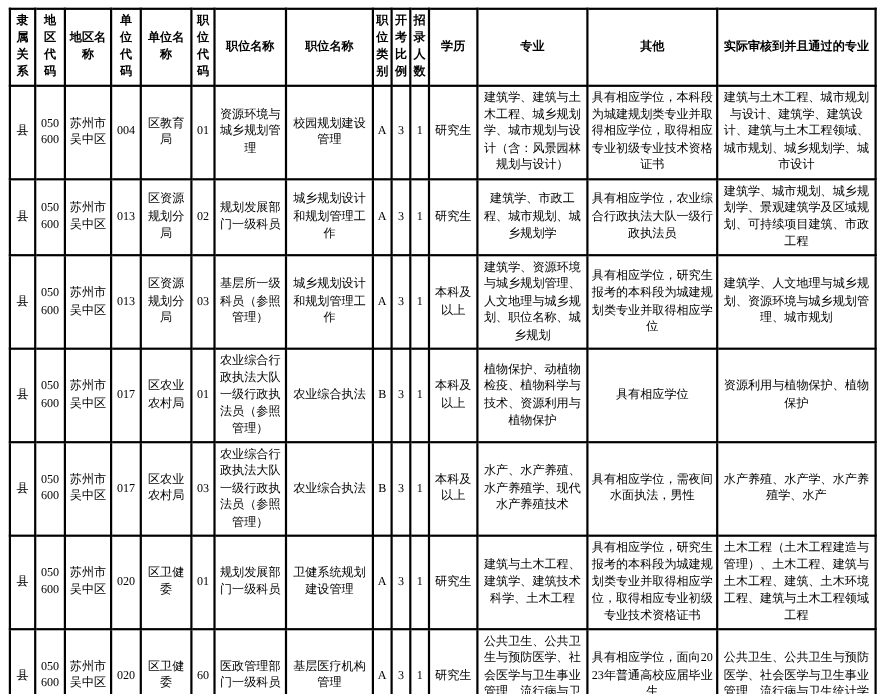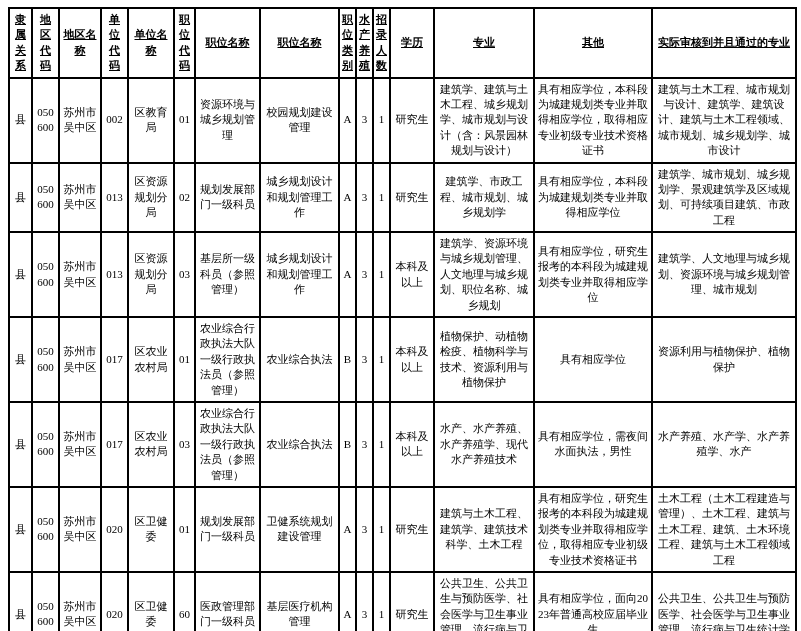--- a/index.html
+++ b/index.html
@@ -42,21 +42,21 @@
   table.job-table td {
     border: 2px solid #000000;
     padding: 3px 2px;
     text-align: center;
     vertical-align: middle;
     word-break: break-all;
     line-height: 1.4;
   }
   table.job-table thead tr { height: 50px; }
   table.job-table tbody tr { height: 60px; }
-  table.job-table th { font-weight: bold; font-size: 11px; text-decoration: underline; }
+  table.job-table th { font-weight: bold; font-size: 11px; }
 </style>
 </head>
 <body>
 
 <div class="page">
   <table class="job-table">
     <colgroup>
       <col>
         <col>
         <col>
@@ -77,34 +77,34 @@
       <tr>
           <th>隶属关系</th>
           <th>地区代码</th>
           <th>地区名称</th>
           <th>单位代码</th>
           <th>单位名称</th>
           <th>职位代码</th>
           <th>职位名称</th>
           <th>职位名称</th>
           <th>职位类别</th>
-          <th>水产养殖</th>
+          <th>开考比例</th>
           <th>招录人数</th>
           <th>学历</th>
           <th>专业</th>
           <th>其他</th>
           <th>实际审核到并且通过的专业</th>
         </tr>
     </thead>
     <tbody>
         <tr>
           <td>县</td>
           <td>050600</td>
           <td>苏州市吴中区</td>
-          <td>002</td>
+          <td>004</td>
           <td>区教育局</td>
           <td>01</td>
           <td>资源环境与城乡规划管理</td>
           <td>校园规划建设管理</td>
           <td>A</td>
           <td>3</td>
           <td>1</td>
           <td>研究生</td>
           <td>建筑学、建筑与土木工程、城乡规划学、城市规划与设计（含：风景园林规划与设计）</td>
           <td>具有相应学位，本科段为城建规划类专业并取得相应学位，取得相应专业初级专业技术资格证书</td>
@@ -117,21 +117,21 @@
           <td>013</td>
           <td>区资源规划分局</td>
           <td>02</td>
           <td>规划发展部门一级科员</td>
           <td>城乡规划设计和规划管理工作</td>
           <td>A</td>
           <td>3</td>
           <td>1</td>
           <td>研究生</td>
           <td>建筑学、市政工程、城市规划、城乡规划学</td>
-          <td>具有相应学位，本科段为城建规划类专业并取得相应学位</td>
+          <td>具有相应学位，农业综合行政执法大队一级行政执法员</td>
           <td>建筑学、城市规划、城乡规划学、景观建筑学及区域规划、可持续项目建筑、市政工程</td>
         </tr>
         <tr>
           <td>县</td>
           <td>050600</td>
           <td>苏州市吴中区</td>
           <td>013</td>
           <td>区资源规划分局</td>
           <td>03</td>
           <td>基层所一级科员（参照管理）</td>

